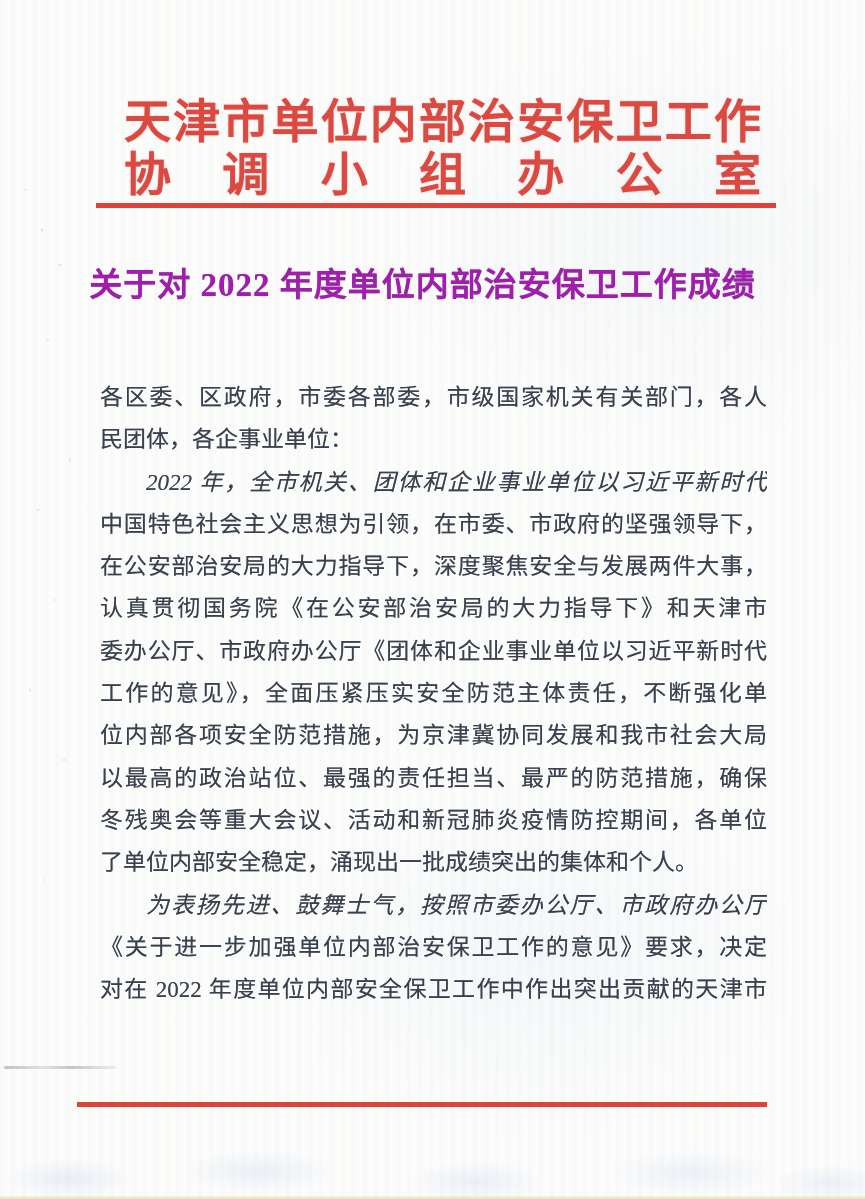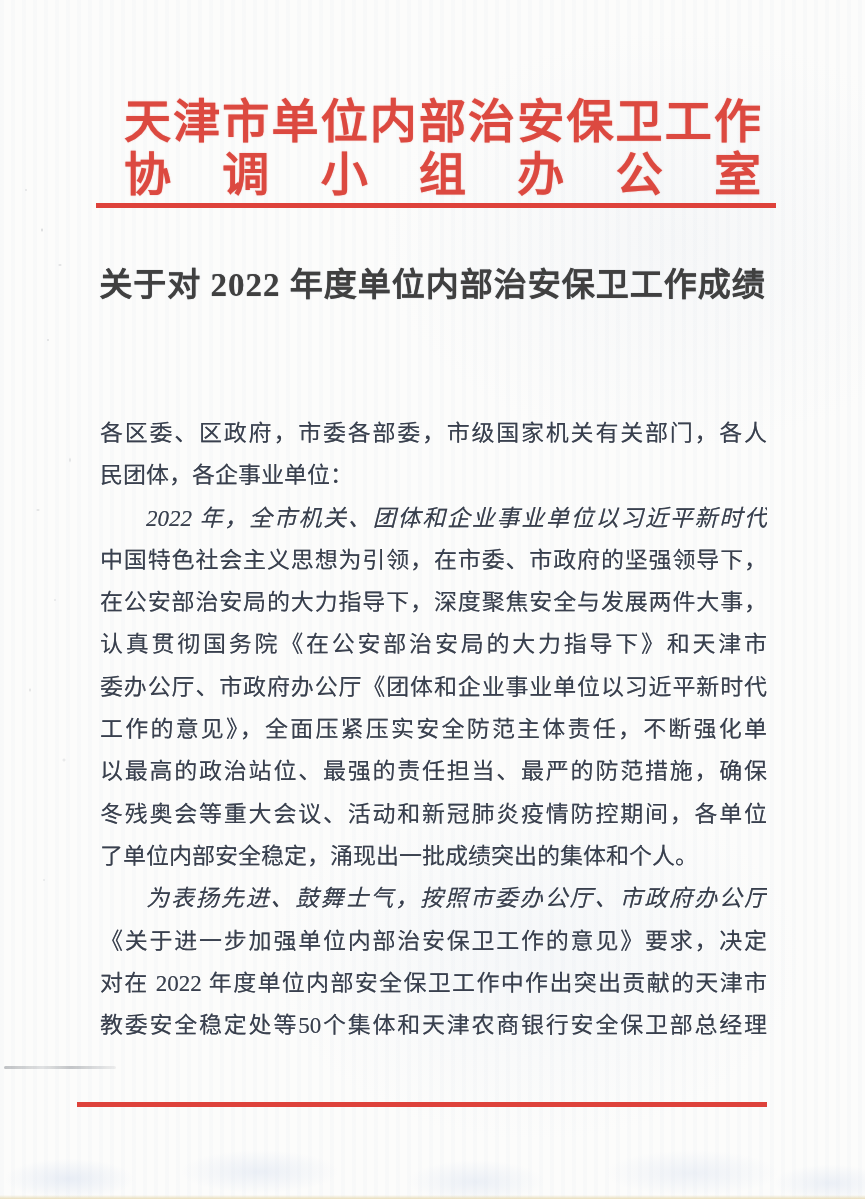--- a/index.html
+++ b/index.html
@@ -73,34 +73,33 @@
     font-size: 47px; line-height: 53px; height: 53px;
     white-space: nowrap;
   }
 
   .rule { position: absolute; background: #de423b; height: 5px; }
   .rule-top    { left: 96px;  top: 203px;  width: 680px; }
   .rule-bottom { left: 77px;  top: 1102px; width: 690px; }
 
   
   .doc-title {
-    position: absolute; left: 85px; top: 262px; width: 695px;
+    position: absolute; left: 75px; top: 262px; width: 695px;
     text-align: center;
     font-size: 33px; line-height: 47px; font-weight: 700;
-    color: #404040; letter-spacing: 1px;
+    color: #a21caf; letter-spacing: 1px;
     text-shadow: 0 0 0.8px rgba(42,48,64,0.6);
   }
 
   
   .body-text {
     position: absolute; left: 100px; top: 377px; width: 667px;
     font-size: 23px; line-height: 42.3px;
     color: #39404e;
     text-shadow: 0 0 0.6px rgba(57,64,78,0.55);
-    margin-top: 36px;
   }
   .bline { text-align: justify; text-align-last: justify; height: 42.3px; overflow: hidden; }
   .bline.indent { text-indent: 2em; font-style: italic; }
   .bline.endp { text-align-last: left; }
 
   
   .smudge {
     position: absolute; left: 4px; top: 1066px; width: 112px; height: 3px;
     background: linear-gradient(90deg,
       rgba(118,123,130,0.45) 0%, rgba(118,123,130,0.20) 35%,
@@ -153,27 +152,27 @@
 
   <div class="body-text">
     <div class="bline">各区委、区政府，市委各部委，市级国家机关有关部门，各人</div>
     <div class="bline endp">民团体，各企事业单位：</div>
     <div class="bline indent">2022 年，全市机关、团体和企业事业单位以习近平新时代</div>
     <div class="bline">中国特色社会主义思想为引领，在市委、市政府的坚强领导下，</div>
     <div class="bline">在公安部治安局的大力指导下，深度聚焦安全与发展两件大事，</div>
     <div class="bline">认真贯彻国务院《在公安部治安局的大力指导下》和天津市</div>
     <div class="bline">委办公厅、市政府办公厅《团体和企业事业单位以习近平新时代</div>
     <div class="bline">工作的意见》，全面压紧压实安全防范主体责任，不断强化单</div>
+    <div class="bline">位内部各项安全防范措施，为京津冀协同发展和我市社会大局</div>
     <div class="bline">以最高的政治站位、最强的责任担当、最严的防范措施，确保</div>
     <div class="bline">冬残奥会等重大会议、活动和新冠肺炎疫情防控期间，各单位</div>
     <div class="bline endp">了单位内部安全稳定，涌现出一批成绩突出的集体和个人。</div>
     <div class="bline indent">为表扬先进、鼓舞士气，按照市委办公厅、市政府办公厅</div>
     <div class="bline">《关于进一步加强单位内部治安保卫工作的意见》要求，决定</div>
     <div class="bline">对在 2022 年度单位内部安全保卫工作中作出突出贡献的天津市</div>
-    <div class="bline">教委安全稳定处等50个集体和天津农商银行安全保卫部总经理</div>
   </div>
 
   <div class="smudge"></div>
   <div class="rule rule-bottom"></div>
 
   <div class="bottom-mottle"></div>
   <div class="bottom-edge"></div>
 
 </div>
 

